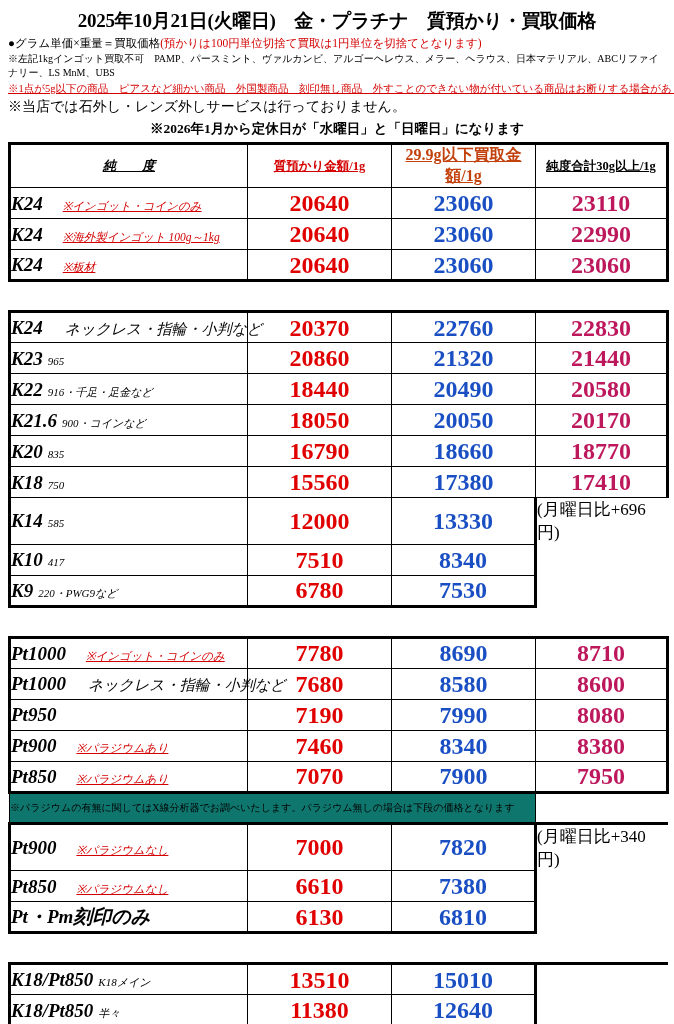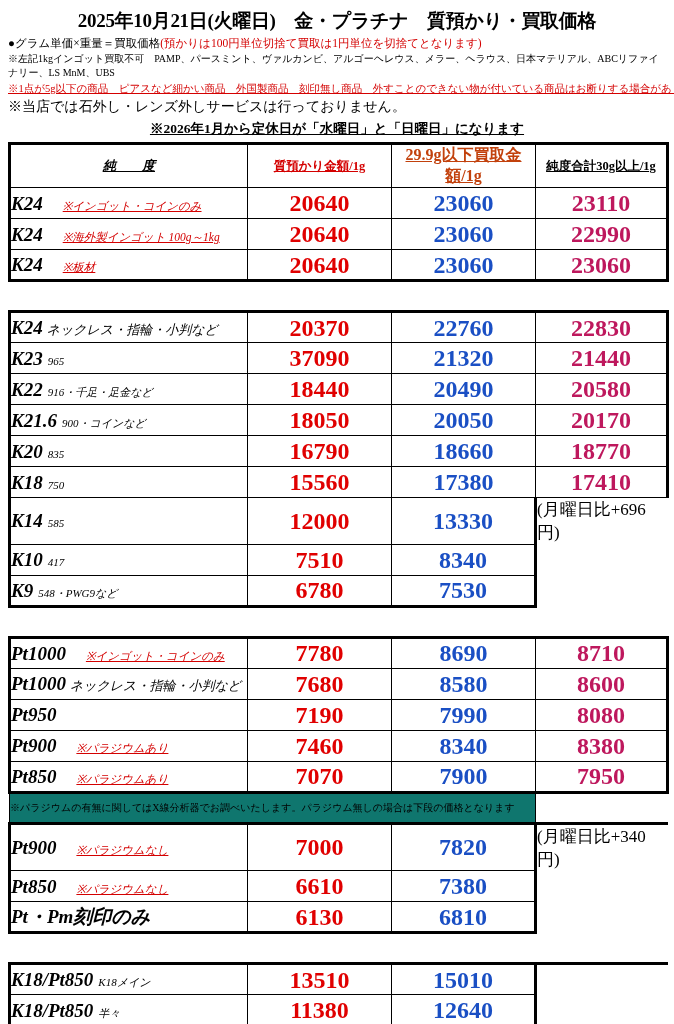--- a/index.html
+++ b/index.html
@@ -40,21 +40,20 @@
   }
   .note-small2 {
     font-size: 14px;
     margin: 2px 0 4px 0;
   }
   .holiday {
     text-align: center;
     font-size: 13.5px;
     font-weight: bold;
     margin: 2px 0 4px 0;
-    text-decoration: underline;
   }
 
   
   table.price {
     border-collapse: collapse;
     width: 658px;
     table-layout: fixed;
   }
   table.price td {
     border: 1px solid #000;
@@ -81,23 +80,24 @@
 
   
   .name {
     padding-left: 6px;
     font-size: 19px;
     font-weight: bold;
     white-space: nowrap;
     line-height: 1;
   }
   .name .sub {
-    font-size: 13px;
+    font-size: 15px;
     font-weight: normal;
     padding-left: 4px;
+    margin-left: 18px;
   }
   .name .subred {
     font-size: 11.5px;
     font-weight: normal;
     color: #d40000;
     padding-left: 20px;
     text-decoration: underline;
   }
   .name .subk {
     font-size: 11px;
@@ -214,21 +214,21 @@
         <span>K24</span><span class="sub">ネックレス・指輪・小判など</span>
       </td>
       <td class="v red">20370</td>
       <td class="v blue">22760</td>
       <td class="v purple side-r">22830</td>
     </tr>
     <tr>
       <td class="name side-l">
         <span>K23</span><span class="subk">965</span>
       </td>
-      <td class="v red">37090</td>
+      <td class="v red">20860</td>
       <td class="v blue">21320</td>
       <td class="v purple side-r">21440</td>
     </tr>
     <tr>
       <td class="name side-l">
         <span>K22</span><span class="subk">916・千足・足金など</span>
       </td>
       <td class="v red">18440</td>
       <td class="v blue">20490</td>
       <td class="v purple side-r">20580</td>
@@ -268,21 +268,21 @@
     <tr>
       <td class="name side-l">
         <span>K10</span><span class="subk">417</span>
       </td>
       <td class="v red">7510</td>
       <td class="v blue side-r">8340</td>
       <td class="nb"></td>
     </tr>
     <tr class="thick-bottom">
       <td class="name side-l">
-        <span>K9</span><span class="subk">548・PWG9など</span>
+        <span>K9</span><span class="subk">220・PWG9など</span>
       </td>
       <td class="v red">6780</td>
       <td class="v blue side-r">7530</td>
       <td class="nb" style="border-bottom:none !important"></td>
     </tr>
 
     <tr class="spacer">
           <td colspan="4"></td>
         </tr>
 

